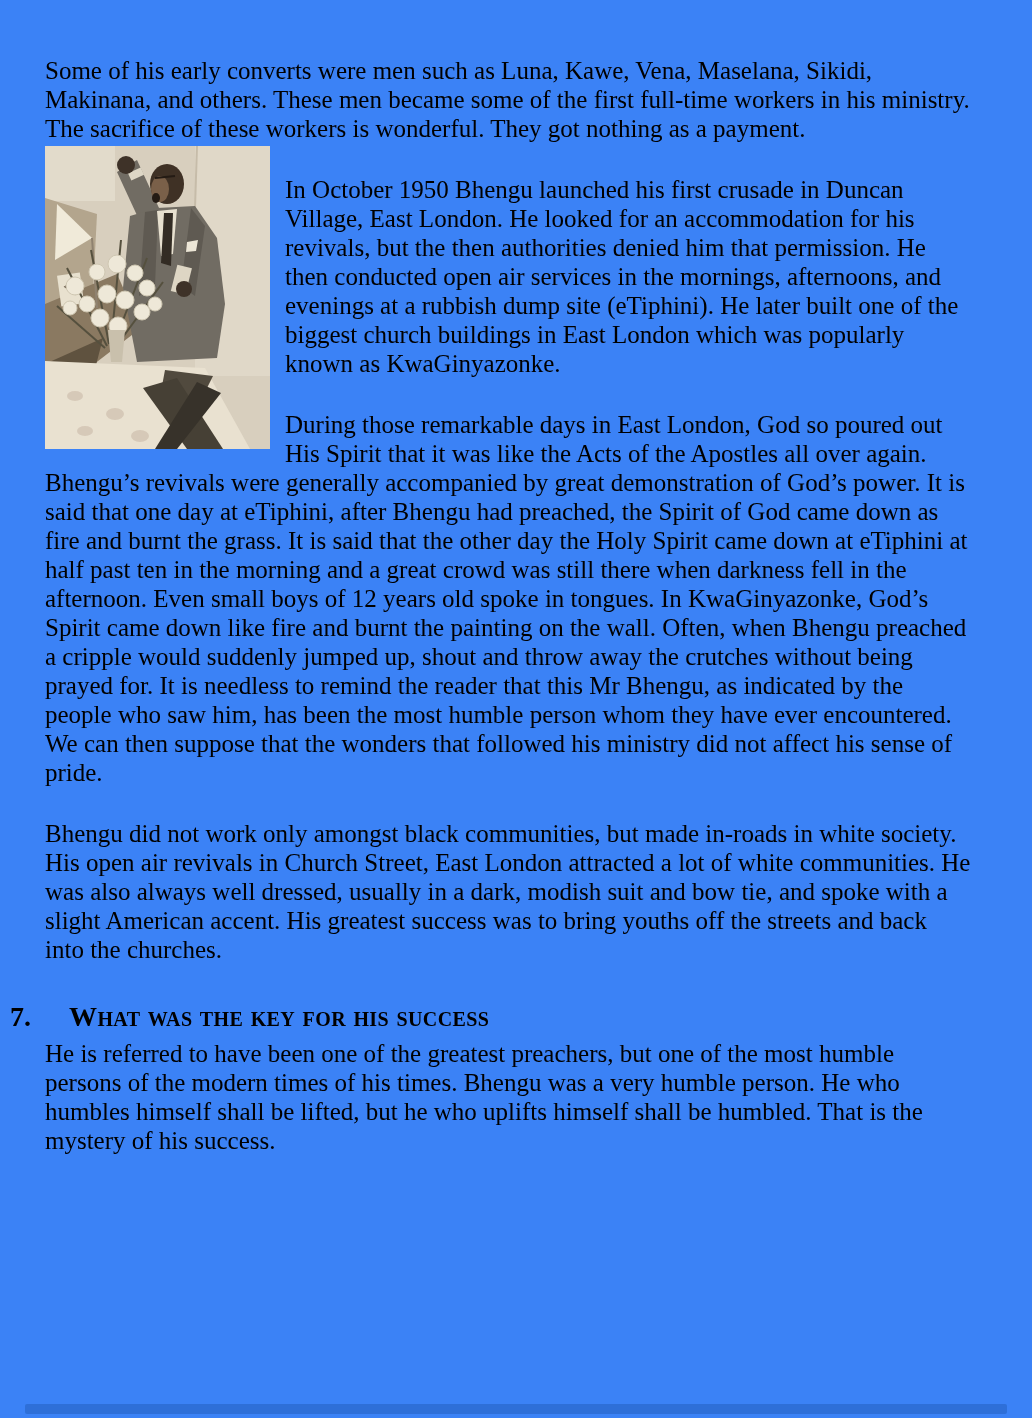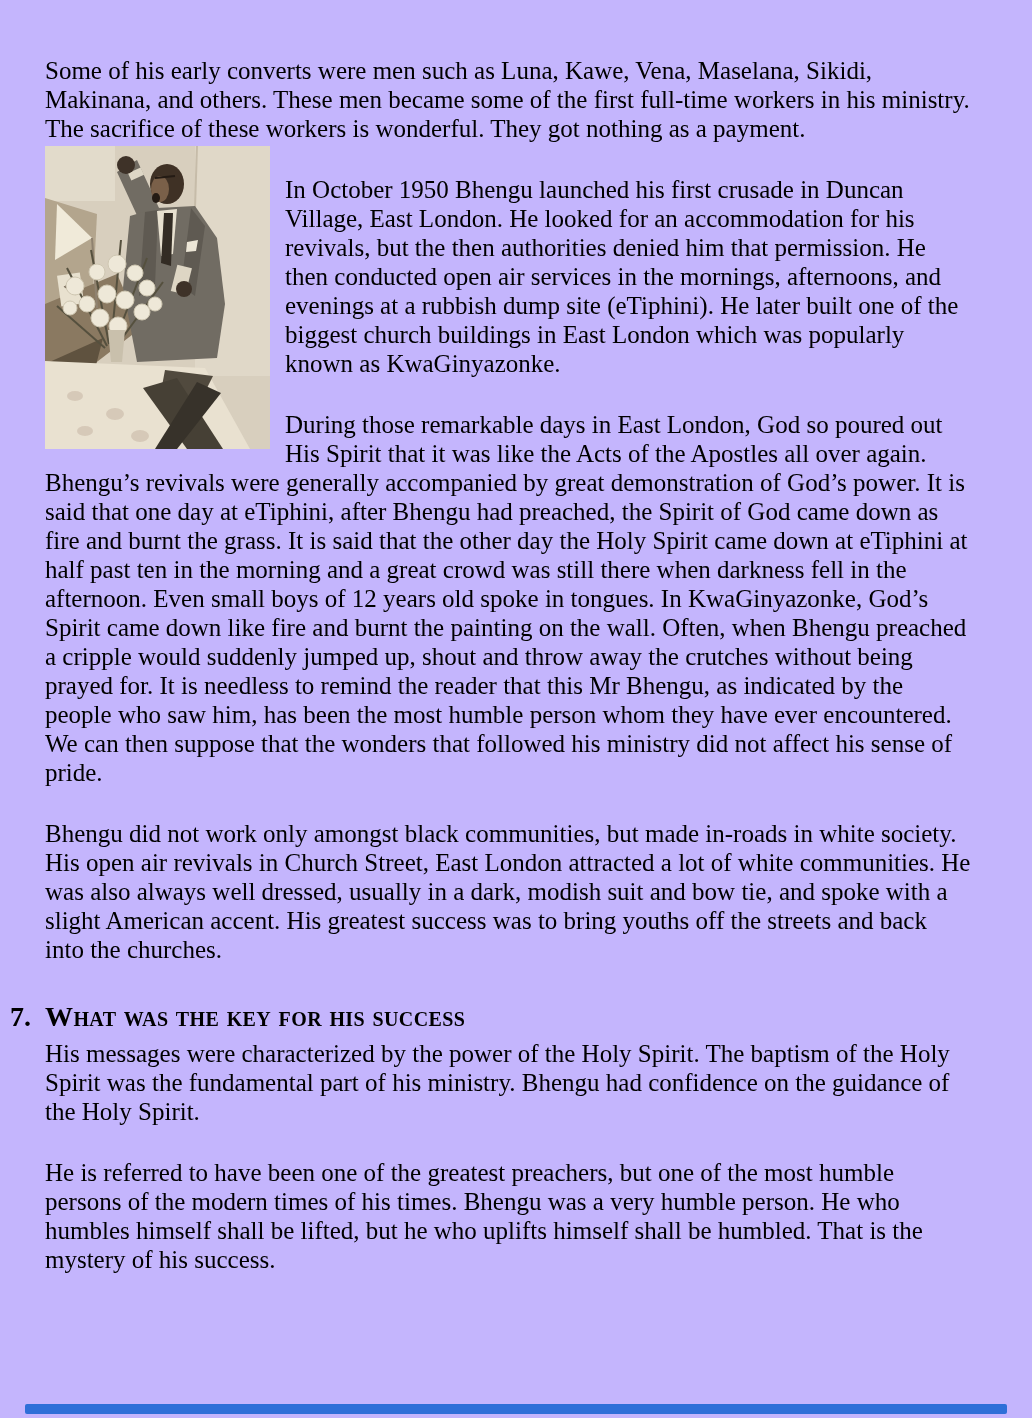--- a/index.html
+++ b/index.html
@@ -1,19 +1,19 @@
 <!DOCTYPE html>
 <html><head>
 <meta charset="utf-8">
 <style>
   html,body{margin:0;padding:0;background:#ffffff;}
   .page{
     position:relative;
     width:1032px;height:1418px;
-    background:#c4b5fd;
+    background:#3b82f6;
     overflow:hidden;
     font-family:"Liberation Serif","DejaVu Serif",serif;
     color:#000;
   }
   .content{
     position:absolute;left:45px;top:0;width:926px;
     font-size:25px;line-height:29px;
   }
   .content p{margin:32px 0 0 0;}
   p.first{margin-top:56px;}
@@ -33,20 +33,21 @@
     white-space:nowrap;
   }
   .h-num{
     display:inline-block;
     width:35px;
     margin-left:-35px;
   }
   .h-text{
     font-variant:small-caps;
     letter-spacing:0.4px;
+    margin-left:24px;
   }
   .heading + p{margin-top:5px;}
   .footer-bar{
     position:absolute;
     left:25px;right:25px;
     top:1404px;height:10px;
     border-radius:2px;
   }
 </style>
 </head>
@@ -139,21 +140,20 @@
     <p>In October 1950 Bhengu launched his first crusade in Duncan Village, East London. He looked for an accommodation for his revivals, but the then authorities denied him that permission. He then conducted open air services in the mornings, afternoons, and evenings at a rubbish dump site (eTiphini). He later built one of the biggest church buildings in East London which was popularly known as KwaGinyazonke.</p>
 
     <p>During those remarkable days in East London, God so poured out His Spirit that it was like the Acts of the Apostles all over again. Bhengu’s revivals were generally accompanied by great demonstration of God’s power. It is said that one day at eTiphini, after Bhengu had preached, the Spirit of God came down as fire and burnt the grass. It is said that the other day the Holy Spirit came down at eTiphini at half past ten in the morning and a great crowd was still there when darkness fell in the afternoon. Even small boys of 12 years old spoke in tongues. In KwaGinyazonke, God’s Spirit came down like fire and burnt the painting on the wall. Often, when Bhengu preached a cripple would suddenly jumped up, shout and throw away the crutches without being prayed for. It is needless to remind the reader that this Mr Bhengu, as indicated by the people who saw him, has been the most humble person whom they have ever encountered. We can then suppose that the wonders that followed his ministry did not affect his sense of pride.</p>
 
     <p class="after-photo">Bhengu did not work only amongst black communities, but made in-roads in white society. His open air revivals in Church Street, East London attracted a lot of white communities. He was also always well dressed, usually in a dark, modish suit and bow tie, and spoke with a slight American accent. His greatest success was to bring youths off the streets and back into the churches.</p>
 
     <div class="heading">
       <span class="h-num">7.</span><span class="h-text">What was the key for his success</span>
     </div>
 
-    <p>His messages were characterized by the power of the Holy Spirit. The baptism of the Holy Spirit was the fundamental part of his ministry. Bhengu had confidence on the guidance of the Holy Spirit.</p>
 
     <p>He is referred to have been one of the greatest preachers, but one of the most humble persons of the modern times of his times. Bhengu was a very humble person. He who humbles himself shall be lifted, but he who uplifts himself shall be humbled. That is the mystery of his success.</p>
 
 
   </div>
 
   <div class="footer-bar" style="background: rgb(46, 111, 216);"></div>
 </div>
 
 </body></html>

